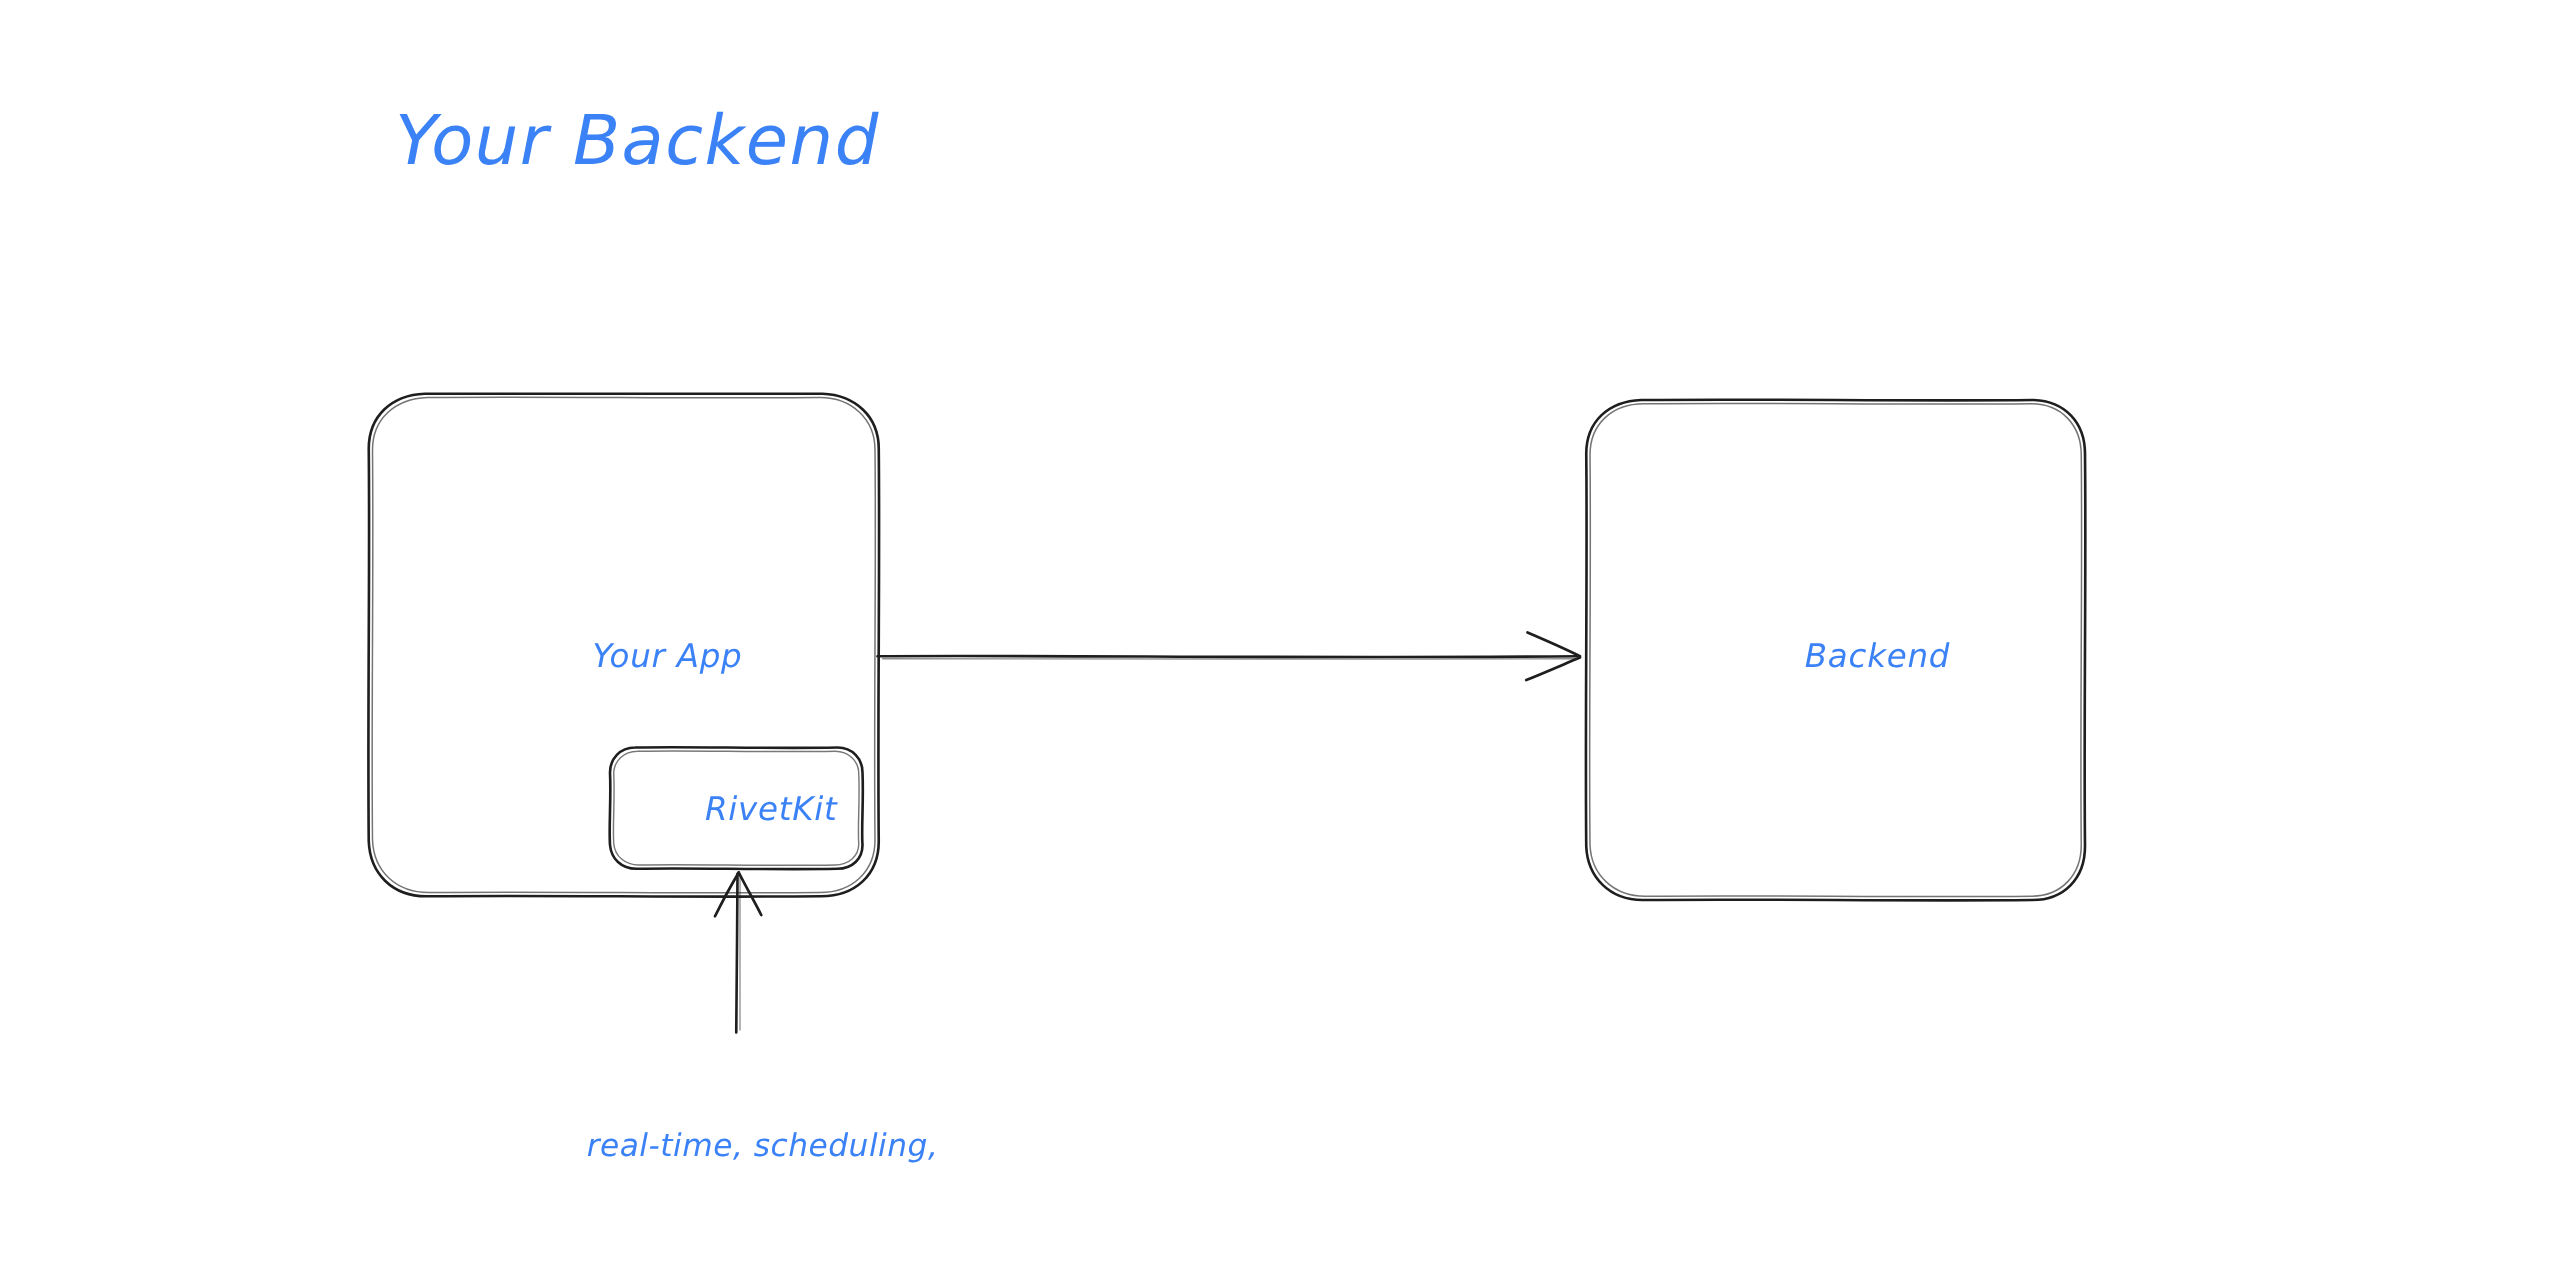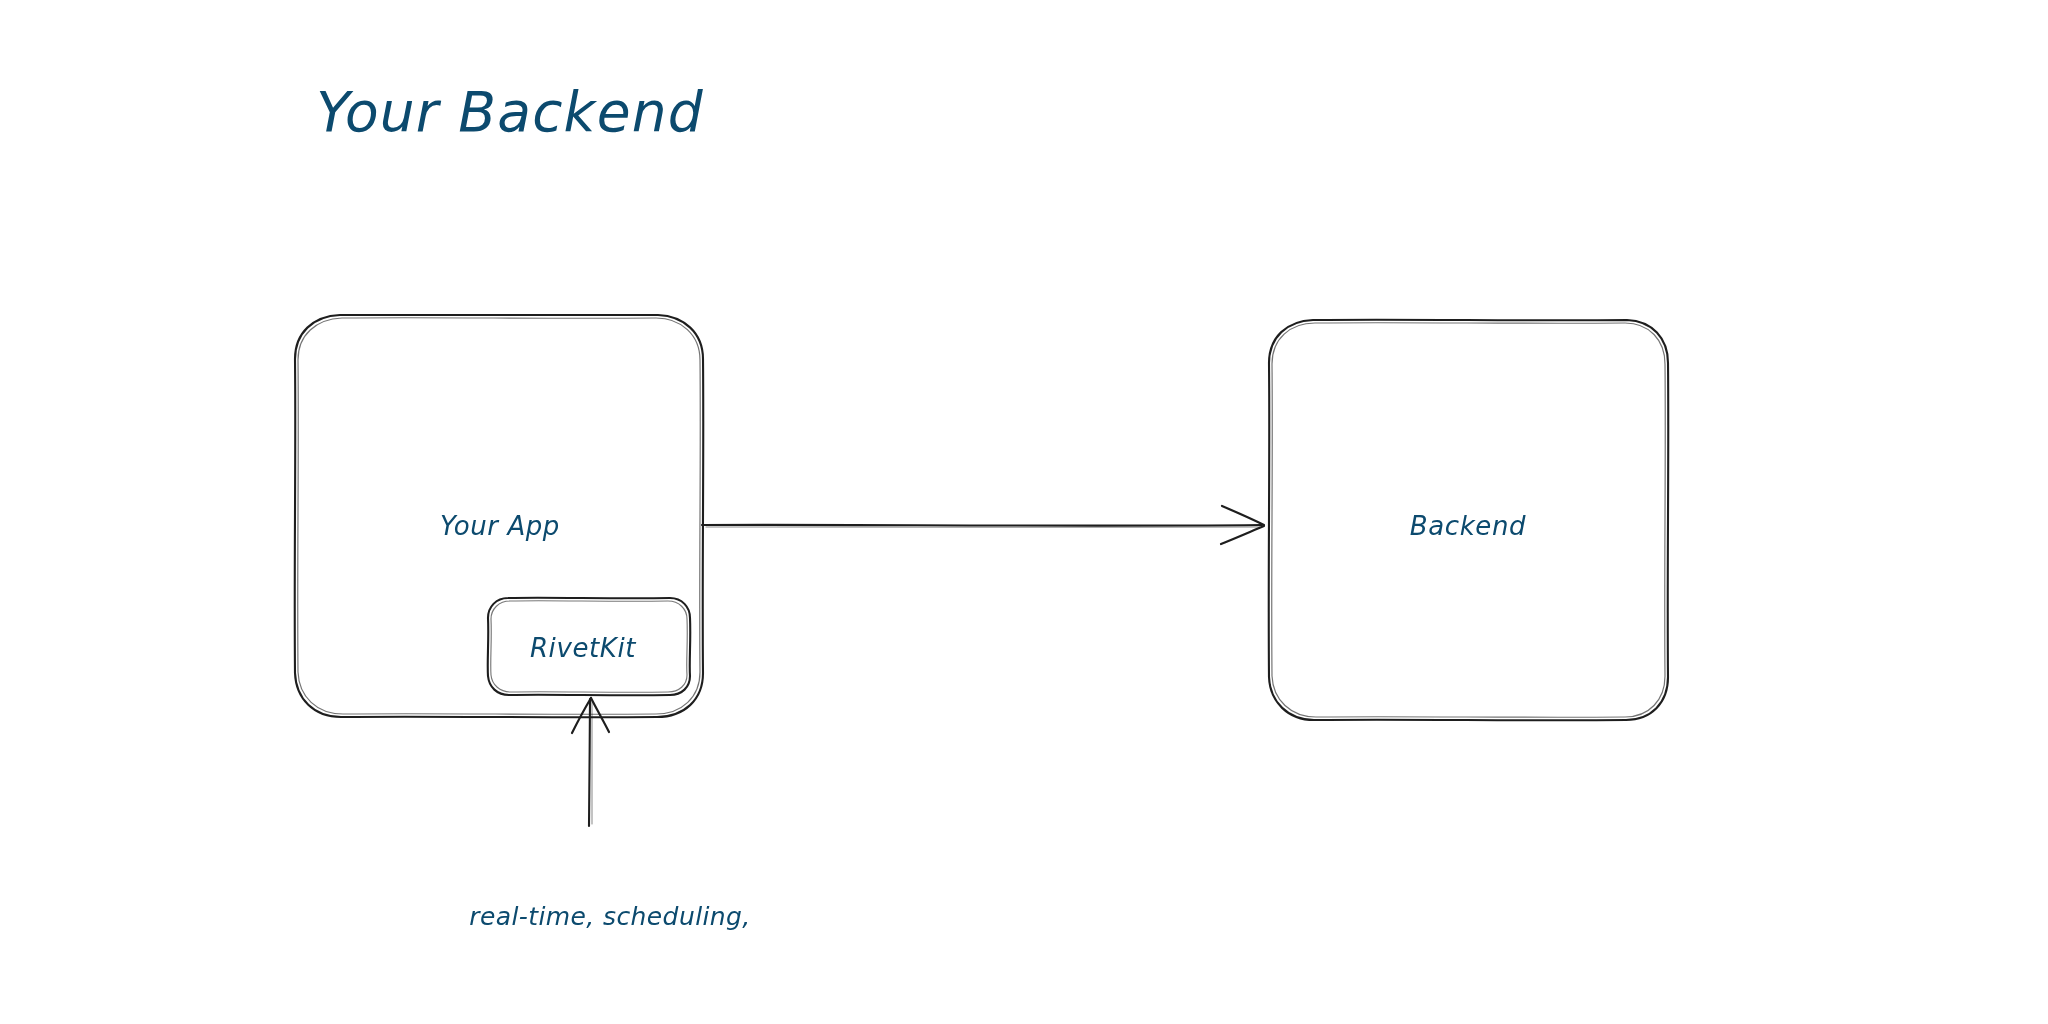--- a/index.html
+++ b/index.html
@@ -17,21 +17,21 @@
   }
   #sketch {
     position: absolute;
     left: 0;
     top: 0;
     width: 2048px;
     height: 1024px;
   }
   .txt {
     position: absolute;
-    color: #0c4a6e;
+    color: #3b82f6;
     white-space: pre;
     font-family: "DejaVu Sans", "Liberation Sans", sans-serif;
     line-height: 1.18;
     letter-spacing: 0.2px;
   }
   .group-title {
     font-size: 55px;
     font-weight: 400;
     font-style: italic;
     letter-spacing: 1.2px;
@@ -44,21 +44,21 @@
   }
   .callout-label {
     font-size: 25px;
     font-weight: 400;
     font-style: italic;
     text-align: center;
     line-height: 1.14;
     letter-spacing: 0.4px;
   }
   .center-x { transform: translateX(-50%); }
-  .center-xy { transform: translate(-50%, -50%); }
+  .center-xy { transform: translate(-50%, -50%); margin-left: 34px; }
 </style>
 </head>
 <body>
 
 <div id="canvas">
 
   <svg id="sketch" viewBox="0 0 2048 1024" fill="none" stroke="#1e1e1e" stroke-linecap="round" stroke-linejoin="round">
 
     <g>
       <path d="M 340 315

